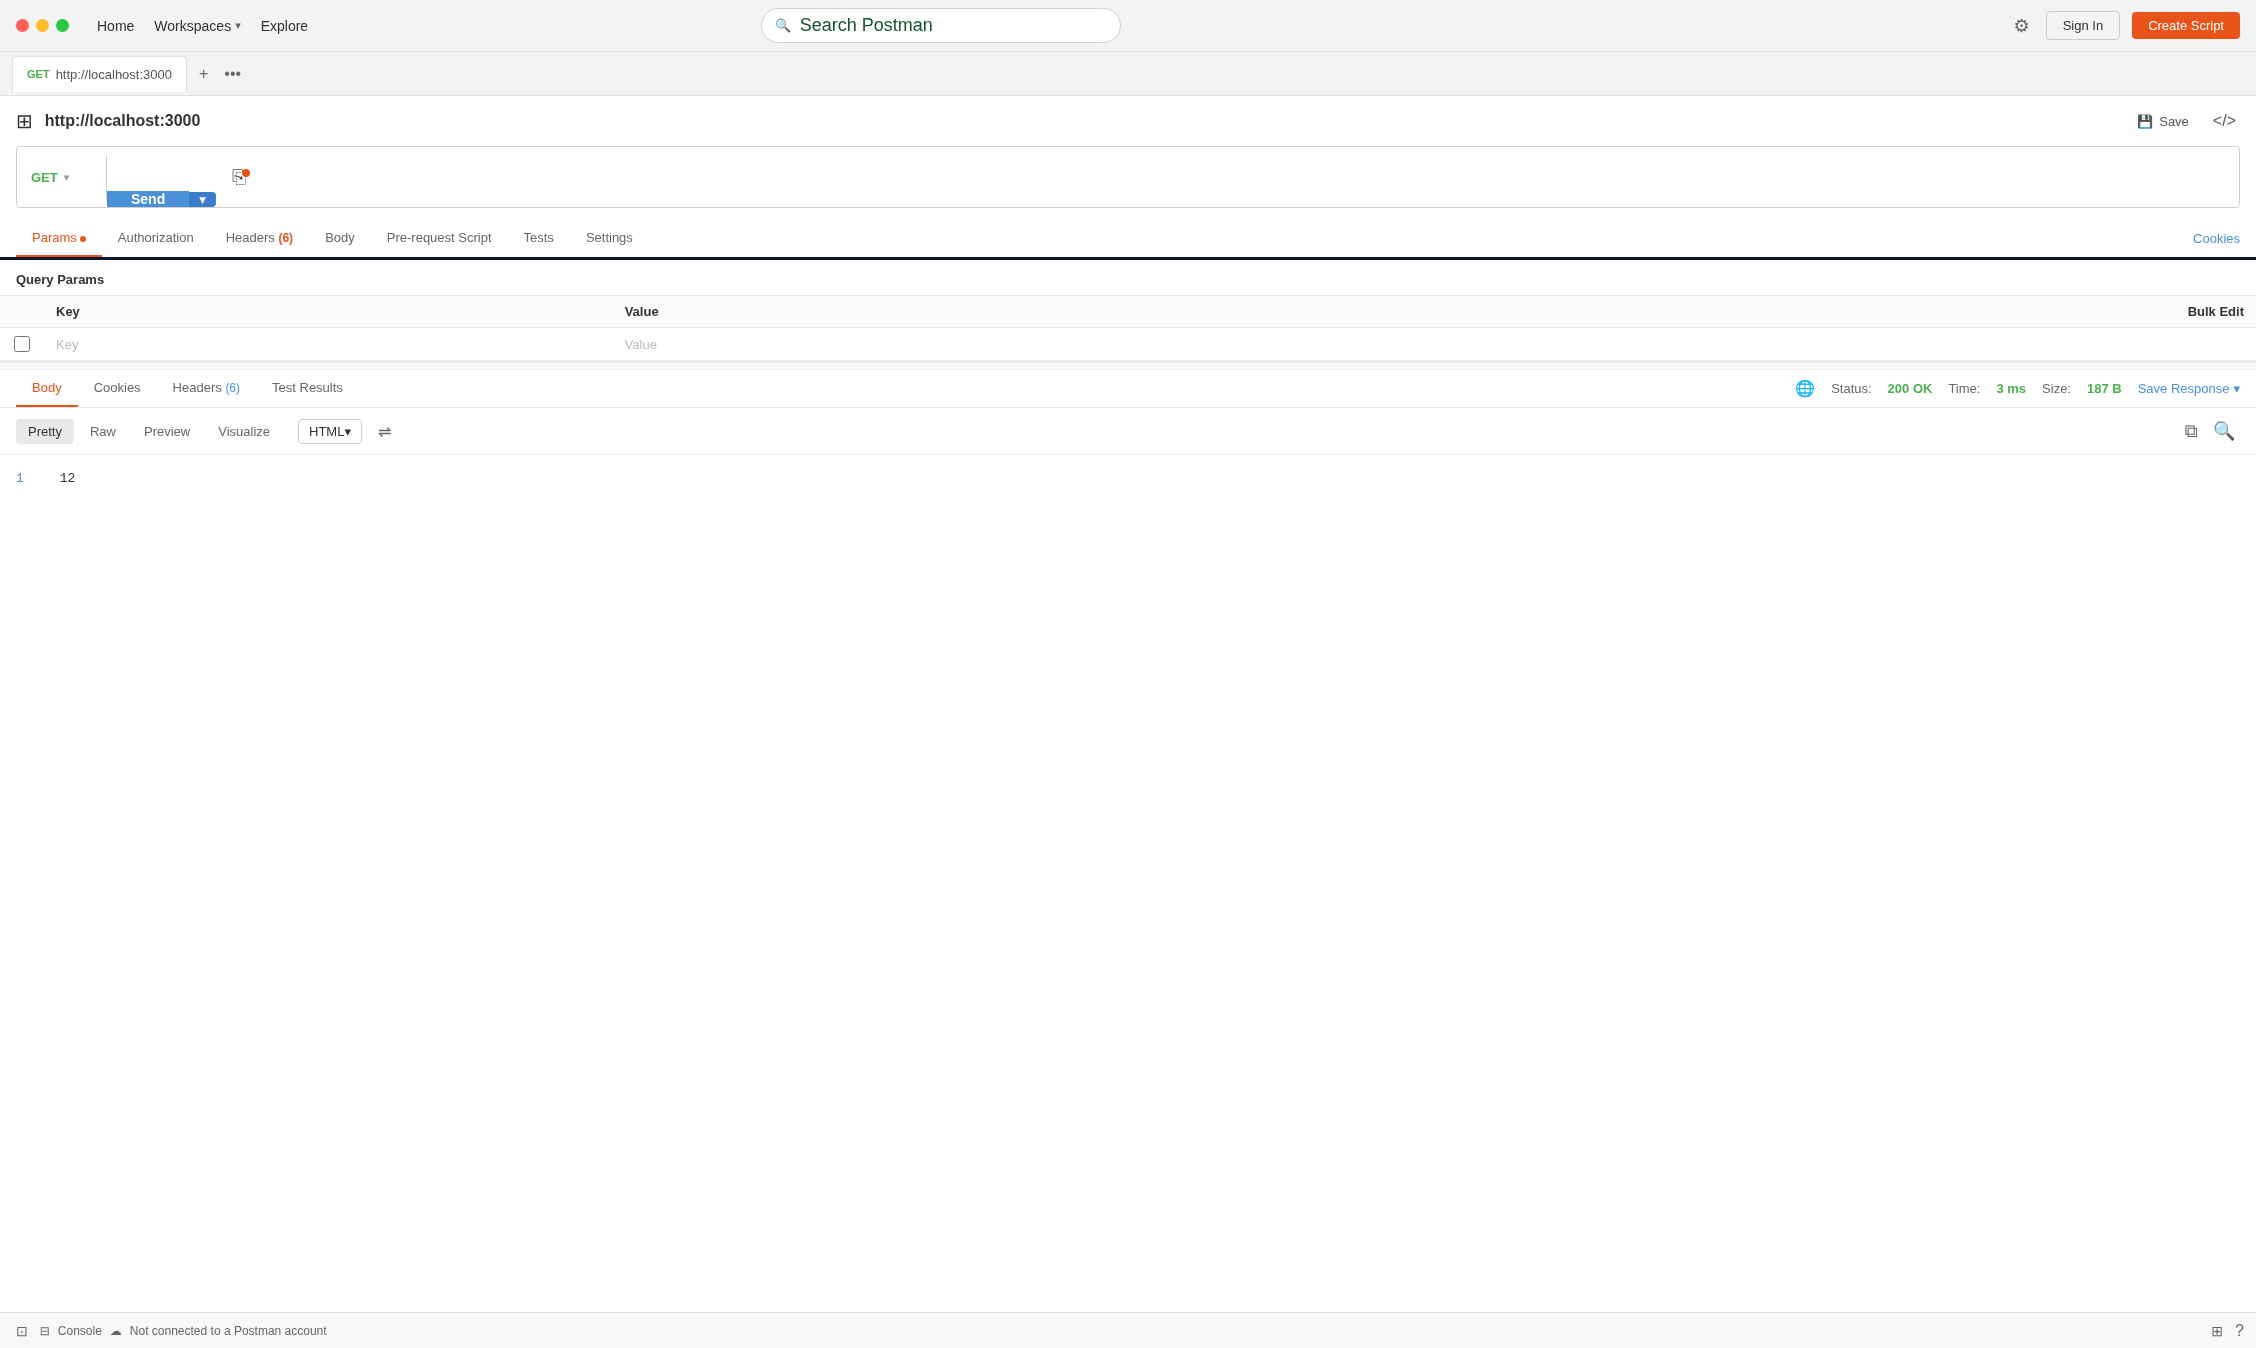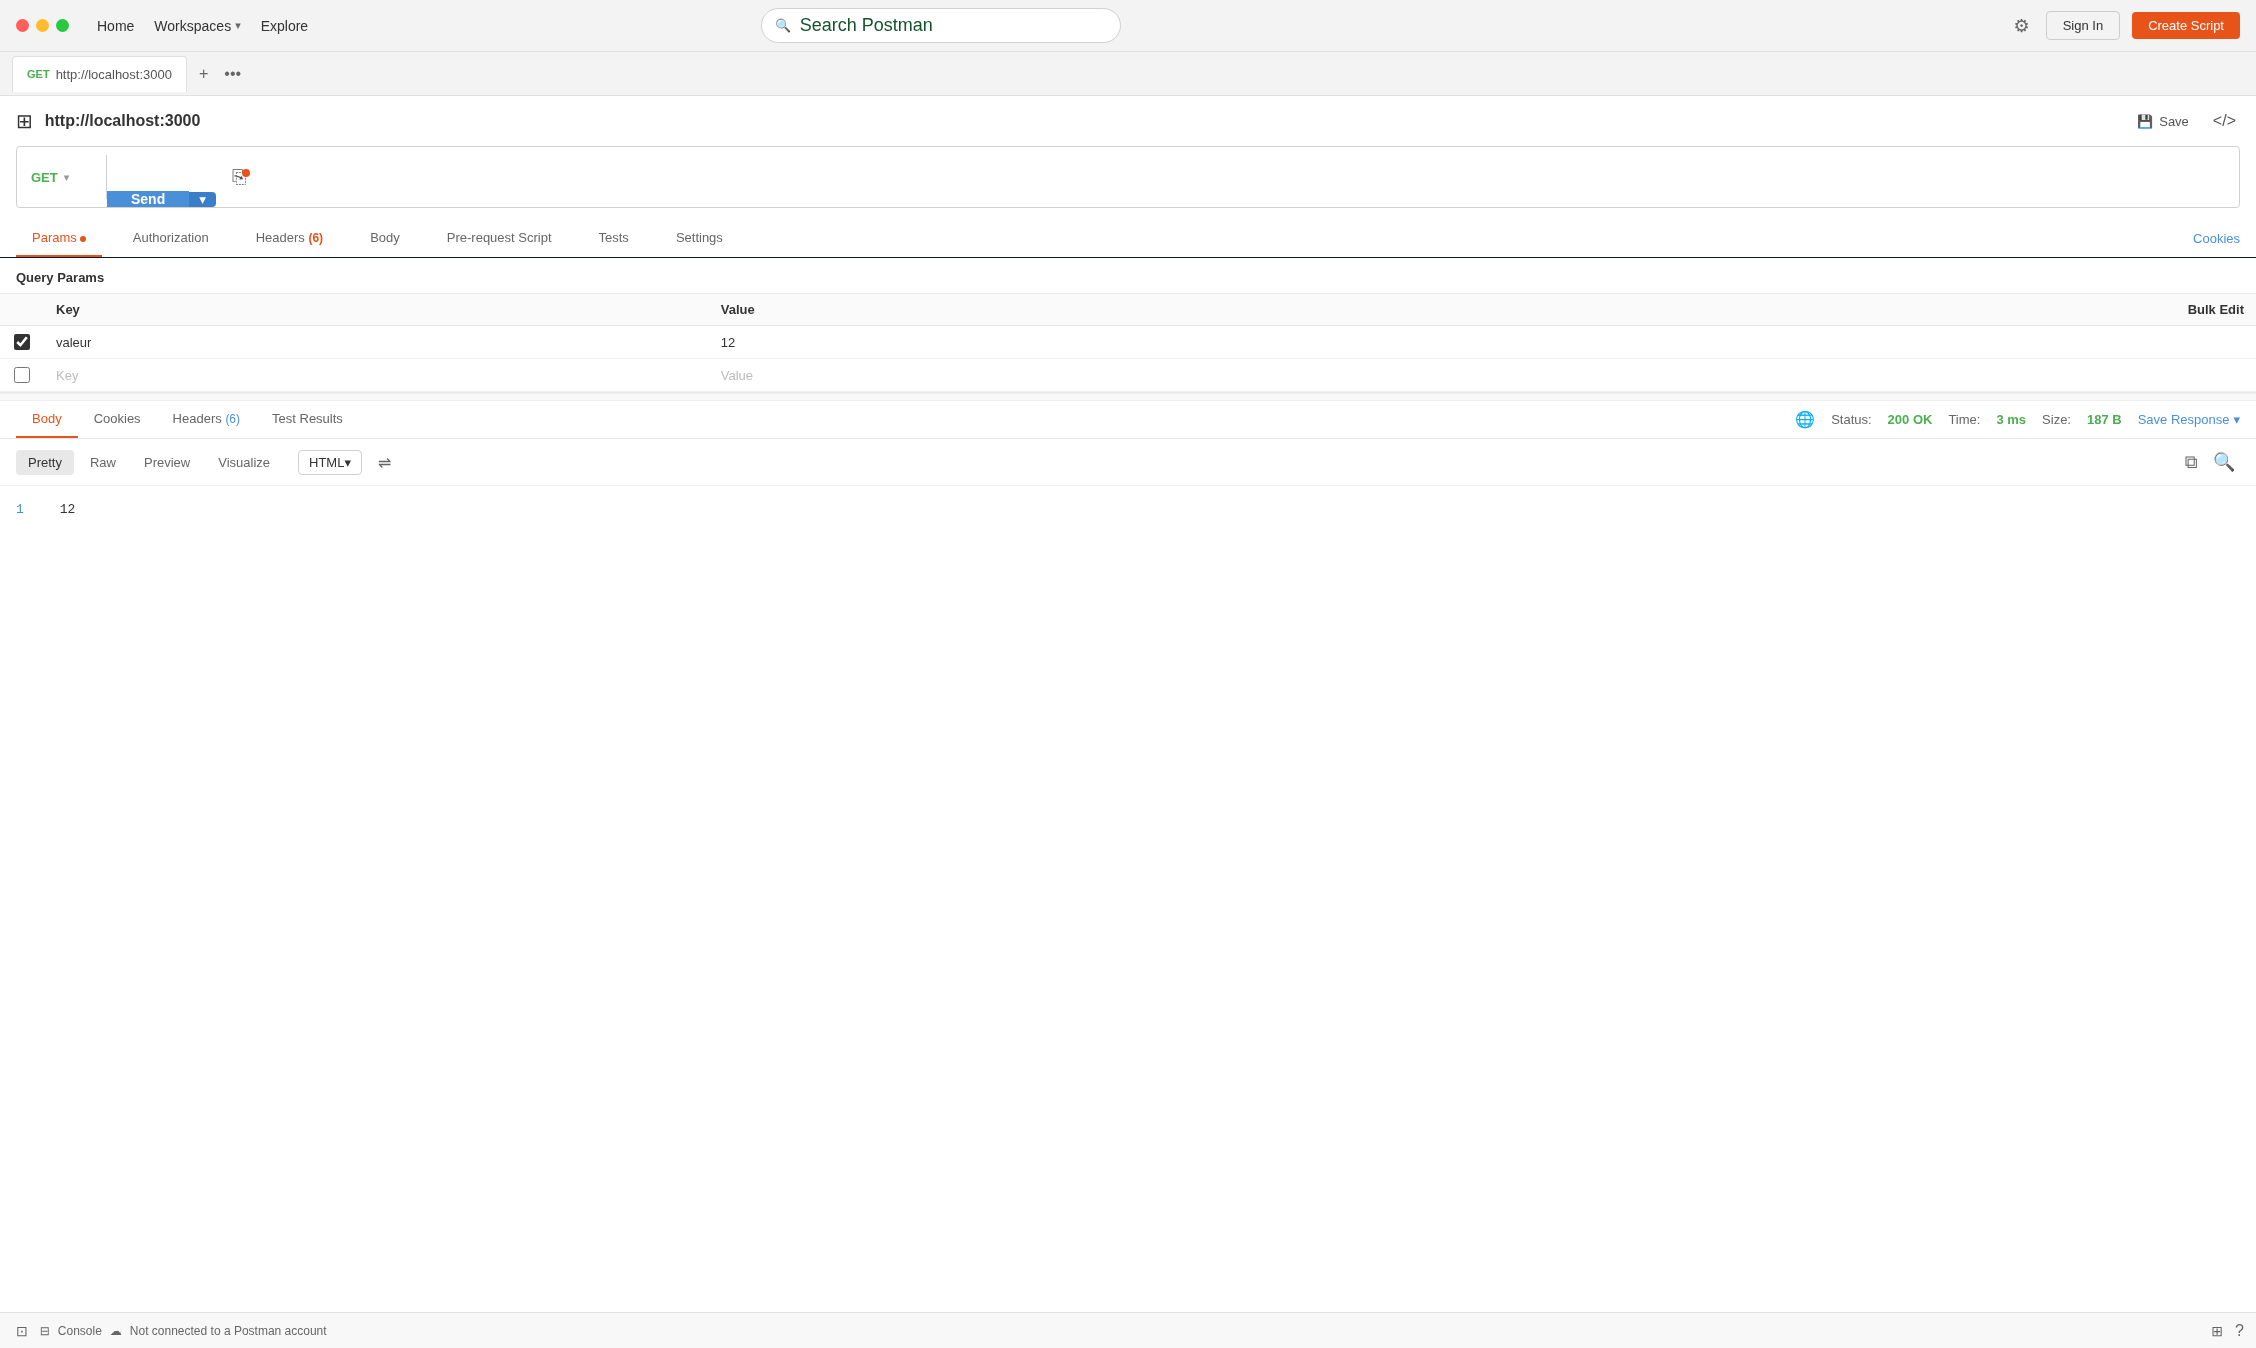--- a/index.html
+++ b/index.html
@@ -44,21 +44,21 @@
     .method-selector { display: flex; align-items: center; gap: 6px; padding: 0 14px; height: 44px; border-right: 1px solid #d0d0d0; cursor: pointer; background: #fff; border-radius: 4px 0 0 4px; min-width: 90px; }
     .method-text { font-size: 13px; font-weight: 700; color: #4caf50; }
     .url-input { flex: 1; border: none; outline: none; padding: 0 14px; height: 44px; font-size: 13px; color: #333; background: #fff; }
     .send-btn-group { display: flex; align-items: flex-end; height: 60px; }
     .send-btn { background: #4a90d9; border: none; color: #fff; font-size: 14px; font-weight: 600; padding: 0 24px; cursor: pointer; }
     .send-dropdown-btn { background: #3a7ec9; border: none; color: #fff; padding: 0 10px; cursor: pointer; border-radius: 0 4px 4px 0; display: flex; align-items: center; }
     .copy-link-btn { background: none; border: none; cursor: pointer; font-size: 18px; color: #555; padding: 0 8px; position: relative; margin-left: 8px; }
     .notification-dot { width: 8px; height: 8px; background: #e8531a; border-radius: 50%; position: absolute; top: 2px; right: 4px; }
 
     
-    .tabs-row { display: flex; align-items: center; padding: 0 16px; border-bottom: 1px solid #0f172a; gap: 15px; }
+    .tabs-row { display: flex; align-items: center; padding: 0 16px; border-bottom: 3px solid #0f172a; gap: 0; }
     .tab { padding: 10px 16px; font-size: 13px; color: #666; cursor: pointer; border-bottom: 2px solid transparent; white-space: nowrap; }
     .tab.active { color: #e8531a; border-bottom: 2px solid #e8531a; font-weight: 500; }
     .tab .badge { color: #e8531a; font-size: 12px; font-weight: 600; }
     .tab .dot { display: inline-block; width: 6px; height: 6px; background: #e8531a; border-radius: 50%; margin-left: 3px; vertical-align: middle; }
     .cookies-link { margin-left: auto; color: #4a90d9; font-size: 13px; cursor: pointer; font-weight: 500; }
 
     
     .section-title { padding: 12px 16px 8px; font-size: 13px; font-weight: 600; color: #333; }
     .params-table { width: 100%; border-collapse: collapse; }
     .params-table th { text-align: left; padding: 8px 12px; font-size: 13px; font-weight: 600; color: #333; border-bottom: 1px solid #e8e8e8; border-top: 1px solid #e8e8e8; background: #fafafa; }
@@ -198,30 +198,20 @@
         <th></th>
         <th>Key</th>
         <th>Value</th>
         <th class="bulk-edit">Bulk Edit</th>
       </tr>
     </thead>
     <tbody>
       <tr>
         <td>
           <div class="checkbox-cell">
-            <input type="checkbox" class="checkbox" checked="" style="">
-          </div>
-        </td>
-        <td class="key-cell">valeur</td>
-        <td>12</td>
-        <td></td>
-      </tr>
-      <tr>
-        <td>
-          <div class="checkbox-cell">
             <input type="checkbox" class="checkbox" style="">
           </div>
         </td>
         <td class="placeholder">Key</td>
         <td class="placeholder">Value</td>
         <td></td>
       </tr>
     </tbody>
   </table>
 </div>

